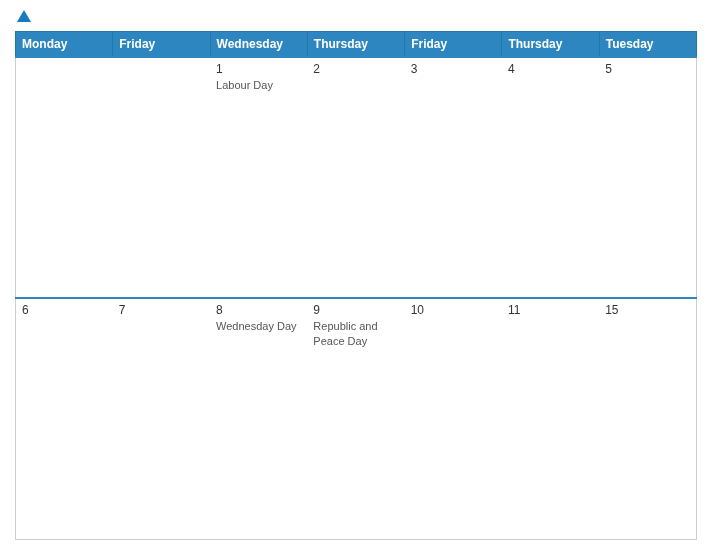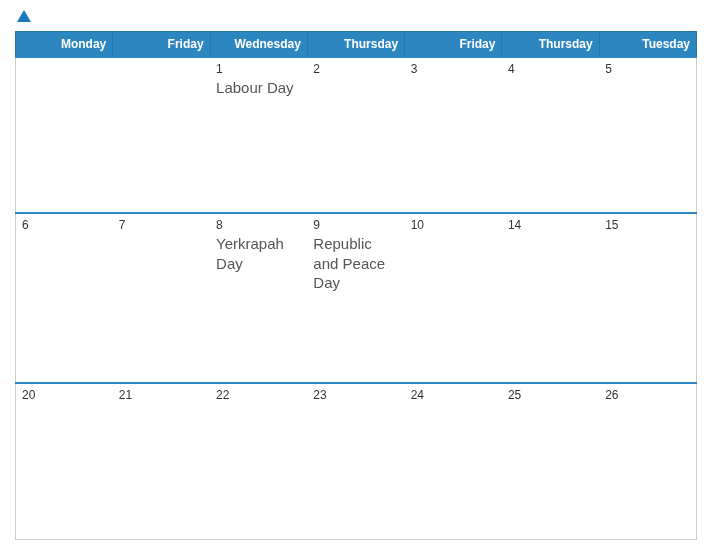--- a/index.html
+++ b/index.html
@@ -72,21 +72,21 @@
       border-collapse: collapse;
       width: 100%;
       table-layout: fixed;
     }
     .calendar thead tr th {
       background-color: #2e86c1;
       color: #fff;
       font-size: 12px;
       font-weight: bold;
       padding: 5px 6px;
-      text-align: right;
+      text-align: left;
       border: 1px solid #2478a8;
     }
     .calendar tbody tr {
       height: 78px;
     }
     .calendar tbody tr td {
       border-top: 2px solid #2e86c1;
       border-left: none;
       border-right: none;
       border-bottom: none;
@@ -98,21 +98,21 @@
     }
     .calendar tbody tr td:not(:last-child) {
       border-right: none;
     }
     .day-number {
       font-size: 12px;
       color: #333;
       display: block;
     }
     .holiday {
-      font-size: 15px;
+      font-size: 11px;
       color: #555;
       margin-top: 2px;
       display: block;
       line-height: 1.3;
     }
     .empty-cell {
       background: #f9f9f9;
     }
   </style>
 </head>
@@ -166,54 +166,31 @@
         </tr>
         <tr>
           <td>
             <span class="day-number">6</span>
           </td>
           <td>
             <span class="day-number">7</span>
           </td>
           <td>
             <span class="day-number">8</span>
-            <span class="holiday">Yerkrapah Day</span>
+            <span class="holiday">Wednesday Day</span>
           </td>
           <td>
             <span class="day-number">9</span>
             <span class="holiday">Republic and Peace Day</span>
           </td>
           <td>
             <span class="day-number">10</span>
           </td>
           <td>
-            <span class="day-number">14</span>
+            <span class="day-number">11</span>
           </td>
           <td>
             <span class="day-number">15</span>
-          </td>
-        </tr>
-        <tr>
-          <td>
-            <span class="day-number">20</span>
-          </td>
-          <td>
-            <span class="day-number">21</span>
-          </td>
-          <td>
-            <span class="day-number">22</span>
-          </td>
-          <td>
-            <span class="day-number">23</span>
-          </td>
-          <td>
-            <span class="day-number">24</span>
-          </td>
-          <td>
-            <span class="day-number">25</span>
-          </td>
-          <td>
-            <span class="day-number">26</span>
           </td>
         </tr>
       </tbody>
   </table>
 </div>
 
 </body></html>

